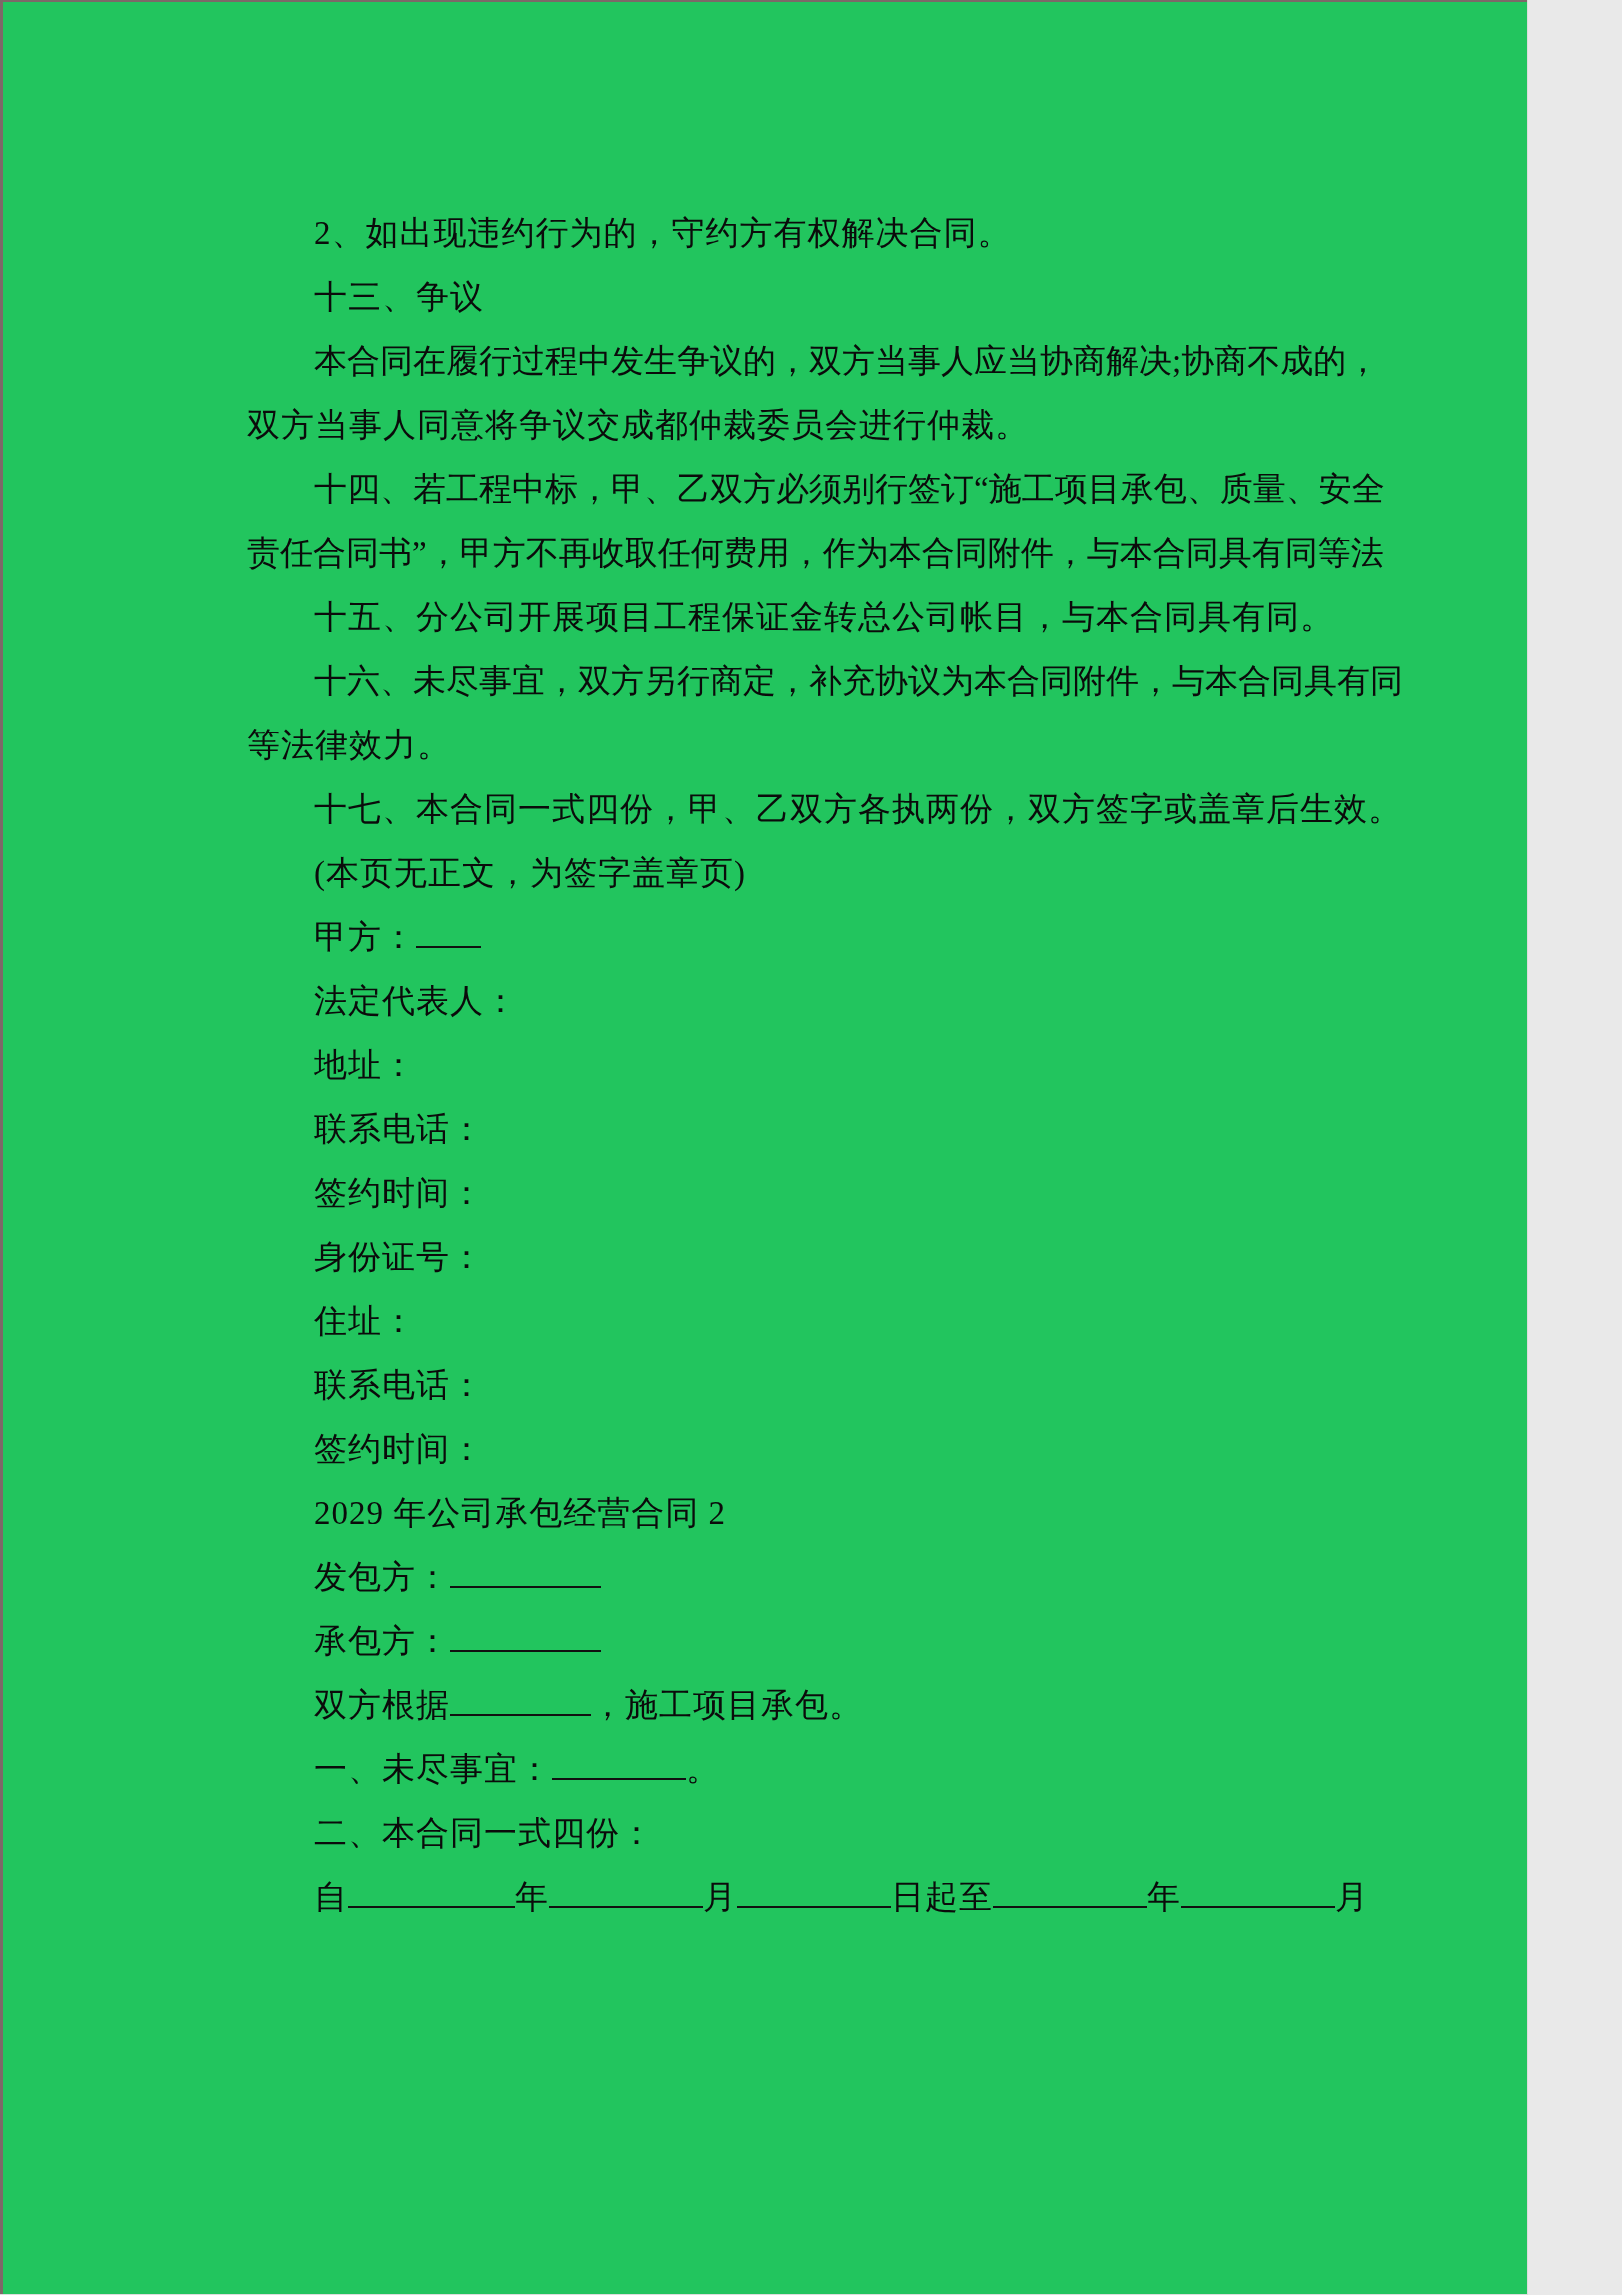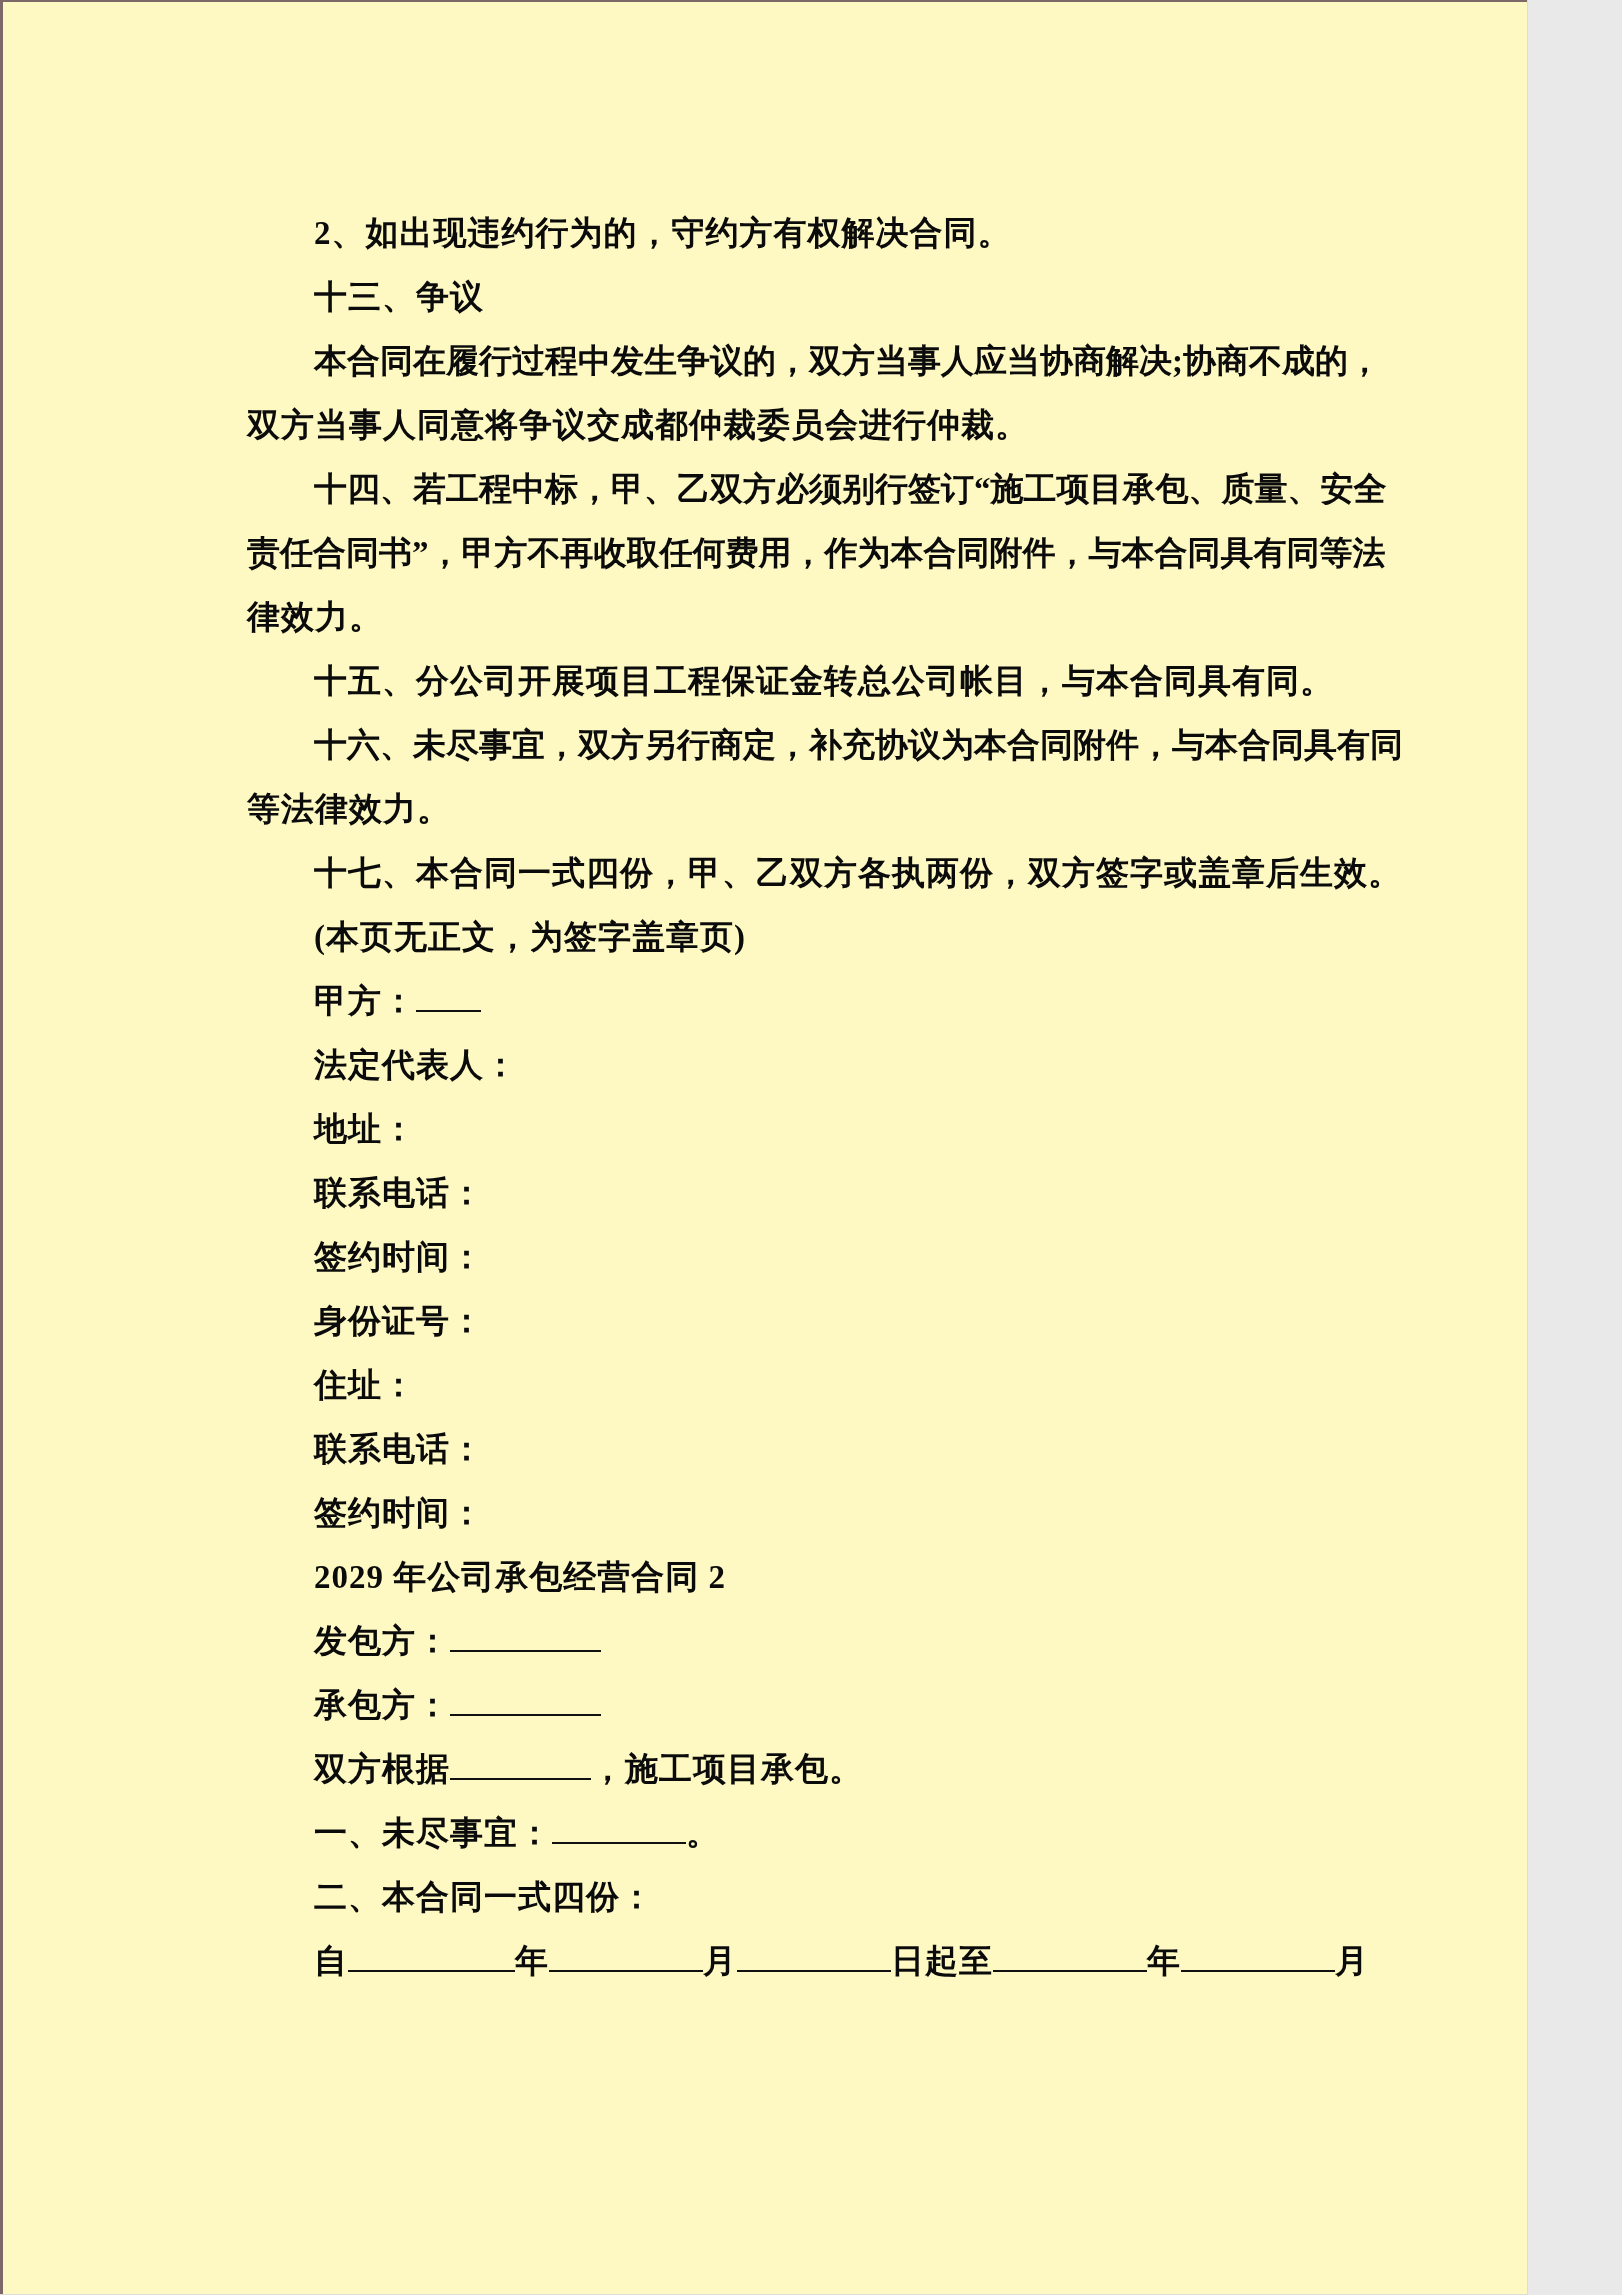--- a/index.html
+++ b/index.html
@@ -1,22 +1,21 @@
 <!DOCTYPE html>
 <html style="font-size:10.5px"><head>
 <meta charset="utf-8">
 <style>
   html,body{margin:0;padding:0;background:#e9e9e9;}
   .page{
     position:relative;
     width:1528px;height:2295px;
-    background:#fef9c3;
+    background:#22c55e;
     overflow:hidden;
     font-family:"Liberation Serif","DejaVu Serif",serif;
-    font-weight:bold;
   }
   .edge-top{position:absolute;left:0;top:0;width:100%;height:2px;background:#7d6868;}
   .edge-left{position:absolute;left:0;top:0;width:2.6px;height:100%;background:#7d6868;}
   .edge-right{position:absolute;right:0;top:0;width:1.3px;height:100%;background:#dcdcdc;}
   .edge-bottom{position:absolute;left:0;bottom:0;width:100%;height:1.3px;background:#dcdcdc;}
   .doc{
     position:absolute;
     left:247px;top:201px;width:1157px;
     font-size:33px;color:#0b0b0b;
     letter-spacing:1px;
@@ -42,21 +41,20 @@
   <div class="edge-left"></div>
   <div class="edge-right"></div>
   <div class="edge-bottom"></div>
   <div class="doc" id="doc-body" style="color: rgb(11, 11, 11);">
       <div class="line indent"><span>2、如出现违约行为的，守约方有权解决合同。</span></div>
       <div class="line indent"><span>十三、争议</span></div>
       <div class="line indent full"><span>本合同在履行过程中发生争议的，双方当事人应当协商解决;协商不成的，</span></div>
       <div class="line"><span>双方当事人同意将争议交成都仲裁委员会进行仲裁。</span></div>
       <div class="line indent full"><span>十四、若工程中标，甲、乙双方必须别行签订“施工项目承包、质量、安全</span></div>
       <div class="line full"><span>责任合同书”，甲方不再收取任何费用，作为本合同附件，与本合同具有同等法</span></div>
-      <div class="line"><span>律效力。</span></div>
       <div class="line indent"><span>十五、分公司开展项目工程保证金转总公司帐目，与本合同具有同。</span></div>
       <div class="line indent full"><span>十六、未尽事宜，双方另行商定，补充协议为本合同附件，与本合同具有同</span></div>
       <div class="line"><span>等法律效力。</span></div>
       <div class="line indent"><span>十七、本合同一式四份，甲、乙双方各执两份，双方签字或盖章后生效。</span></div>
       <div class="line indent"><span>(本页无正文，为签字盖章页)</span></div>
       <div class="line indent"><span>甲方：</span><span class="blank" style="width: 65px; border-bottom-color: rgb(17, 17, 17);"></span></div>
       <div class="line indent"><span>法定代表人：</span></div>
       <div class="line indent"><span>地址：</span></div>
       <div class="line indent"><span>联系电话：</span></div>
       <div class="line indent"><span>签约时间：</span></div>

